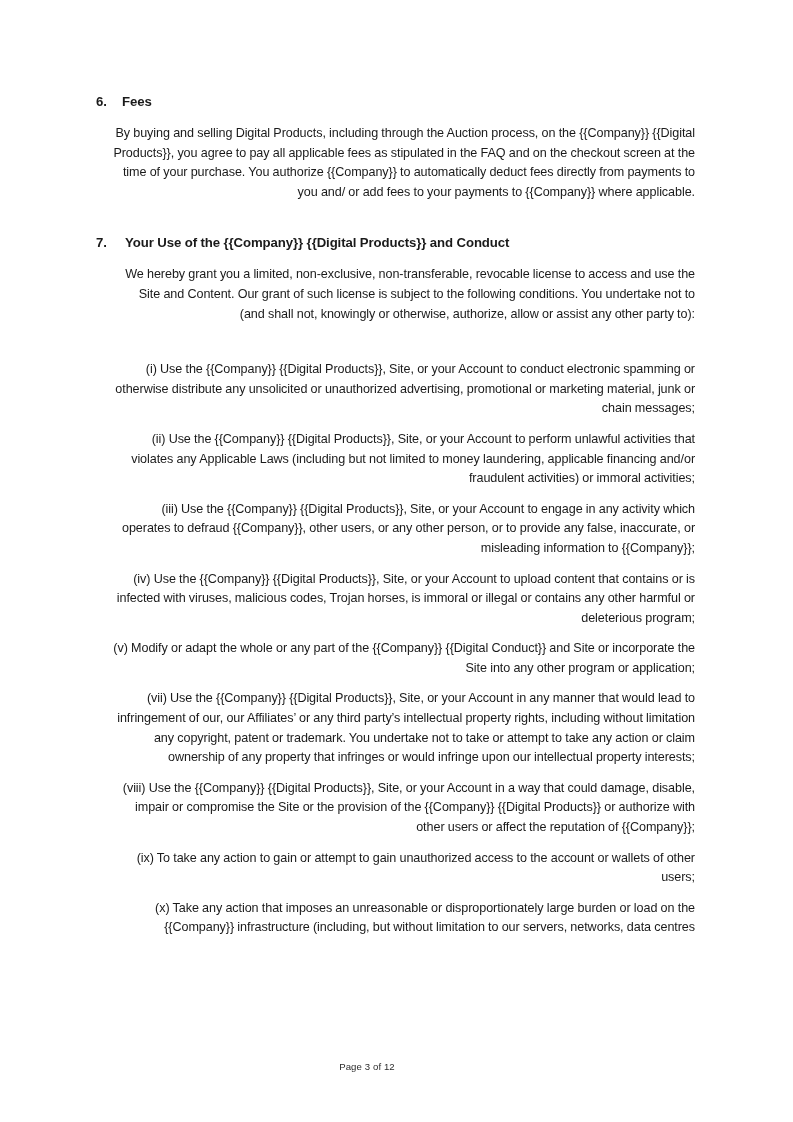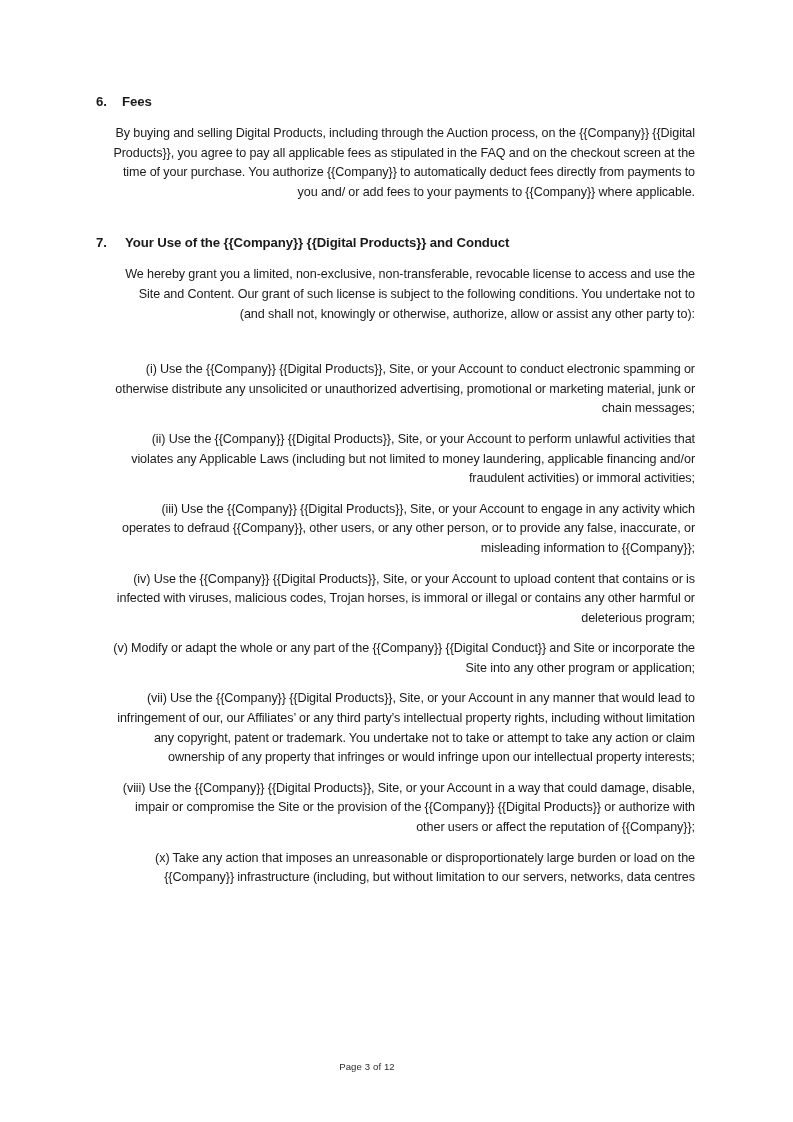--- a/index.html
+++ b/index.html
@@ -97,20 +97,21 @@
       <div class="block-gap"></div>
 
       <div>
         <p class="body">(i) Use the {{Company}} {{Digital Products}}, Site, or your Account to conduct electronic spamming or otherwise distribute any unsolicited or unauthorized advertising, promotional or marketing material, junk or chain messages;</p>
         <p class="body">(ii) Use the {{Company}} {{Digital Products}}, Site, or your Account to perform unlawful activities that violates any Applicable Laws (including but not limited to money laundering, applicable financing and/or fraudulent activities) or immoral activities;</p>
         <p class="body">(iii) Use the {{Company}} {{Digital Products}}, Site, or your Account to engage in any activity which operates to defraud {{Company}}, other users, or any other person, or to provide any false, inaccurate, or misleading information to {{Company}};</p>
         <p class="body">(iv) Use the {{Company}} {{Digital Products}}, Site, or your Account to upload content that contains or is infected with viruses, malicious codes, Trojan horses, is immoral or illegal or contains any other harmful or deleterious program;</p>
         <p class="body">(v) Modify or adapt the whole or any part of the {{Company}} {{Digital Conduct}} and Site or incorporate the Site into any other program or application;</p>
         <p class="body">(vii) Use the {{Company}} {{Digital Products}}, Site, or your Account in any manner that would lead to infringement of our, our Affiliates’ or any third party’s intellectual property rights, including without limitation any copyright, patent or trademark. You undertake not to take or attempt to take any action or claim ownership of any property that infringes or would infringe upon our intellectual property interests;</p>
         <p class="body">(viii) Use the {{Company}} {{Digital Products}}, Site, or your Account in a way that could damage, disable, impair or compromise the Site or the provision of the {{Company}} {{Digital Products}} or authorize with other users or affect the reputation of {{Company}};</p>
+        <p class="body">(ix) To take any action to gain or attempt to gain unauthorized access to the account or wallets of other users;</p>
         <p class="body">(x) Take any action that imposes an unreasonable or disproportionately large burden or load on the {{Company}} infrastructure (including, but without limitation to our servers, networks, data centres</p>
       </div>
     </div>
 
   </div>
 
   <div class="footer">Page 3 of 12</div>
 </div>
 
 </body></html>

